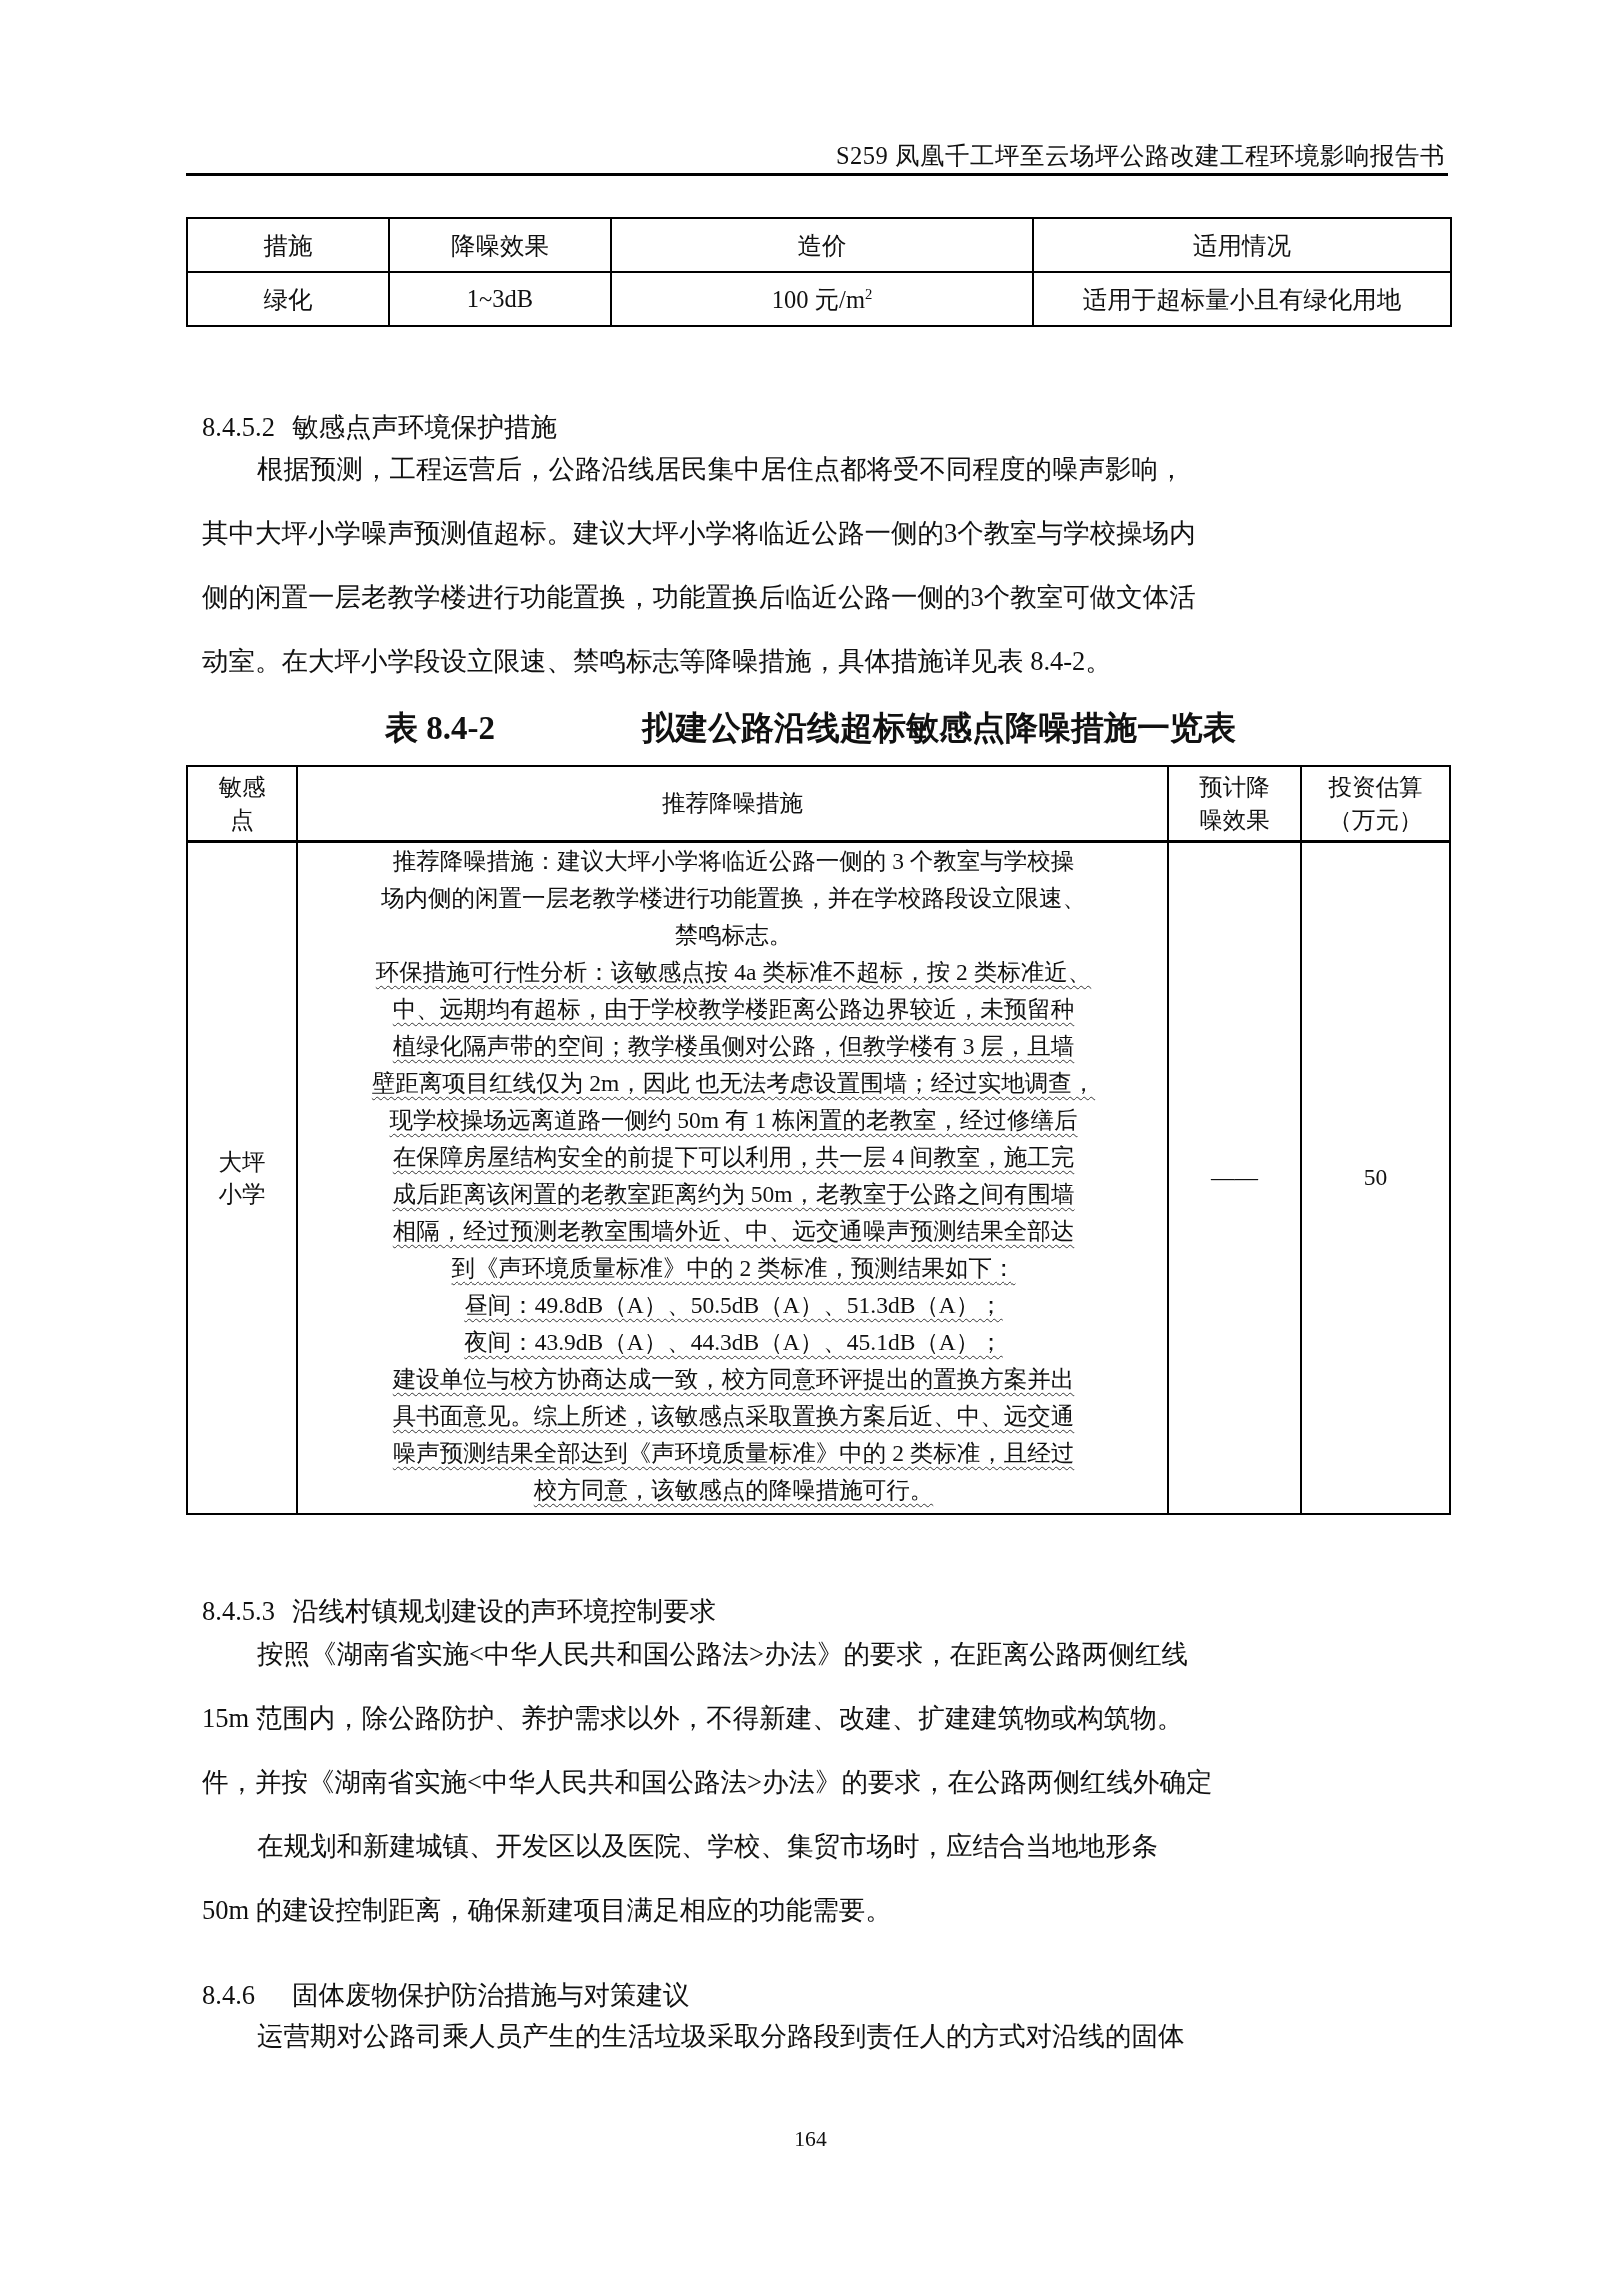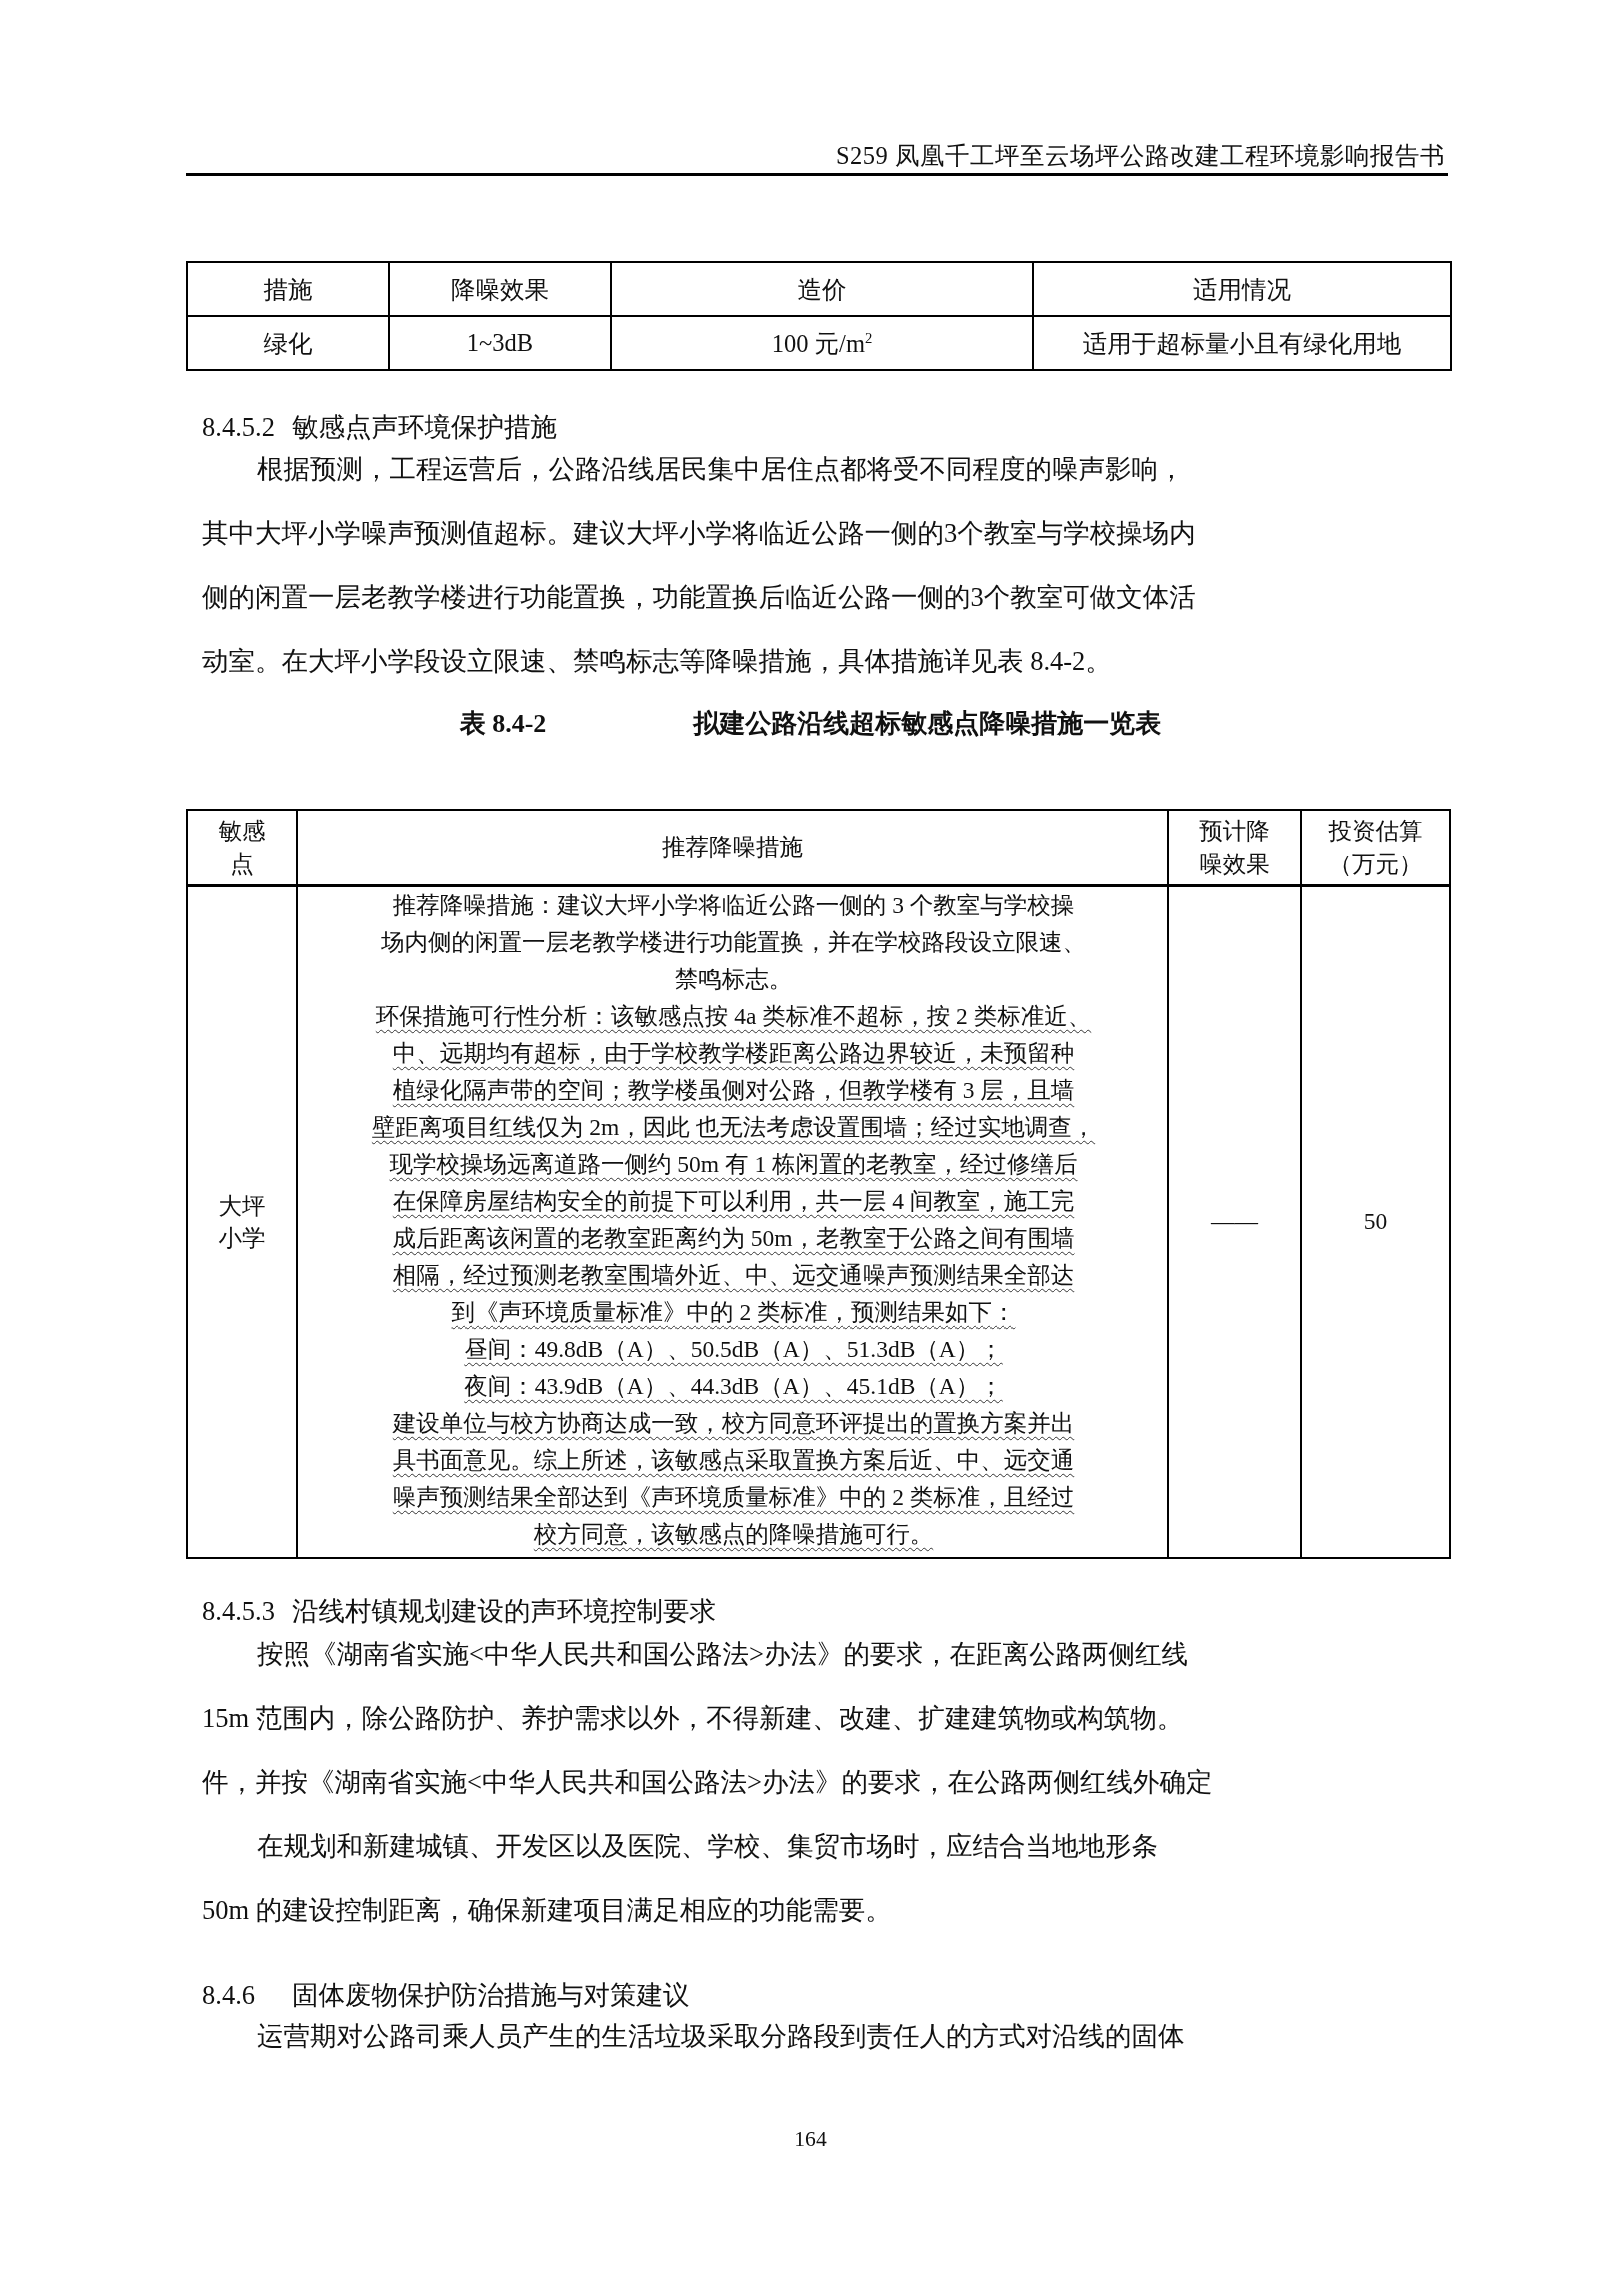--- a/index.html
+++ b/index.html
@@ -2,35 +2,35 @@
 <html><head>
 <meta charset="utf-8">
 <style>
   html, body { margin:0; padding:0; background:#ffffff; }
   body { width:1621px; height:2293px; position:relative; overflow:hidden;
          font-family:"Liberation Serif","DejaVu Serif",serif; color:#111; }
   .abs { position:absolute; }
   .hdr-text { right:176px; top:139px; font-size:24.5px; letter-spacing:0.5px; white-space:nowrap; }
   .hdr-line { left:186px; top:173px; width:1262px; height:2.9px; background:#000; }
 
-  table { border-collapse:collapse; position:absolute;margin-top:44px; }
+  table { border-collapse:collapse; position:absolute; }
   td, th { border:2px solid #000; font-weight:normal; text-align:center; vertical-align:middle; padding:0; }
 
   #t1 { left:186px; top:217px; width:1266px; font-size:24.5px; }
   #t1 td { height:52px; }
   #t1 tr.head td { border-bottom:2.9px solid #000; }
   #t1 { border:2.9px solid #000; }
 
   .h4 { left:202px; font-size:26.5px; white-space:nowrap; }
   .h4 .num { display:inline-block; min-width:90px;margin-top:24px; }
   .para { left:202px; width:1247px; font-size:26.5px; line-height:64px; text-indent:55px; text-align:justify; text-align-last:left; }
   .para .ln { display:block; white-space:nowrap; text-indent:0; }
   .para .ln.first { padding-left:55px; }
 
-  .cap { top:706px; left:0; width:1621px; text-align:center; font-size:26px; font-weight:bold; white-space:nowrap; }
+  .cap { top:706px; left:0; width:1621px; text-align:center; font-size:33px; font-weight:bold; white-space:nowrap; }
   .cap .cn { display:inline-block; margin-right:147px; }
 
   #t2 { left:186px; top:765px; width:1265px; font-size:23.5px; border:2.9px solid #000; }
   #t2 tr.head td { height:73px; line-height:33px; border-bottom:3.9px solid #000; }
   #t2 td.c1 { width:108px; }
   #t2 td.c3 { width:131px; }
   #t2 td.c4 { width:147px;border-radius:14px; }
   #t2 td.body { height:667px; }
   .cell-lines { padding:0 7.8px 3.9px 9.8px; text-align:center; }
   .cell-lines .l { display:block; line-height:37px; white-space:nowrap; }

